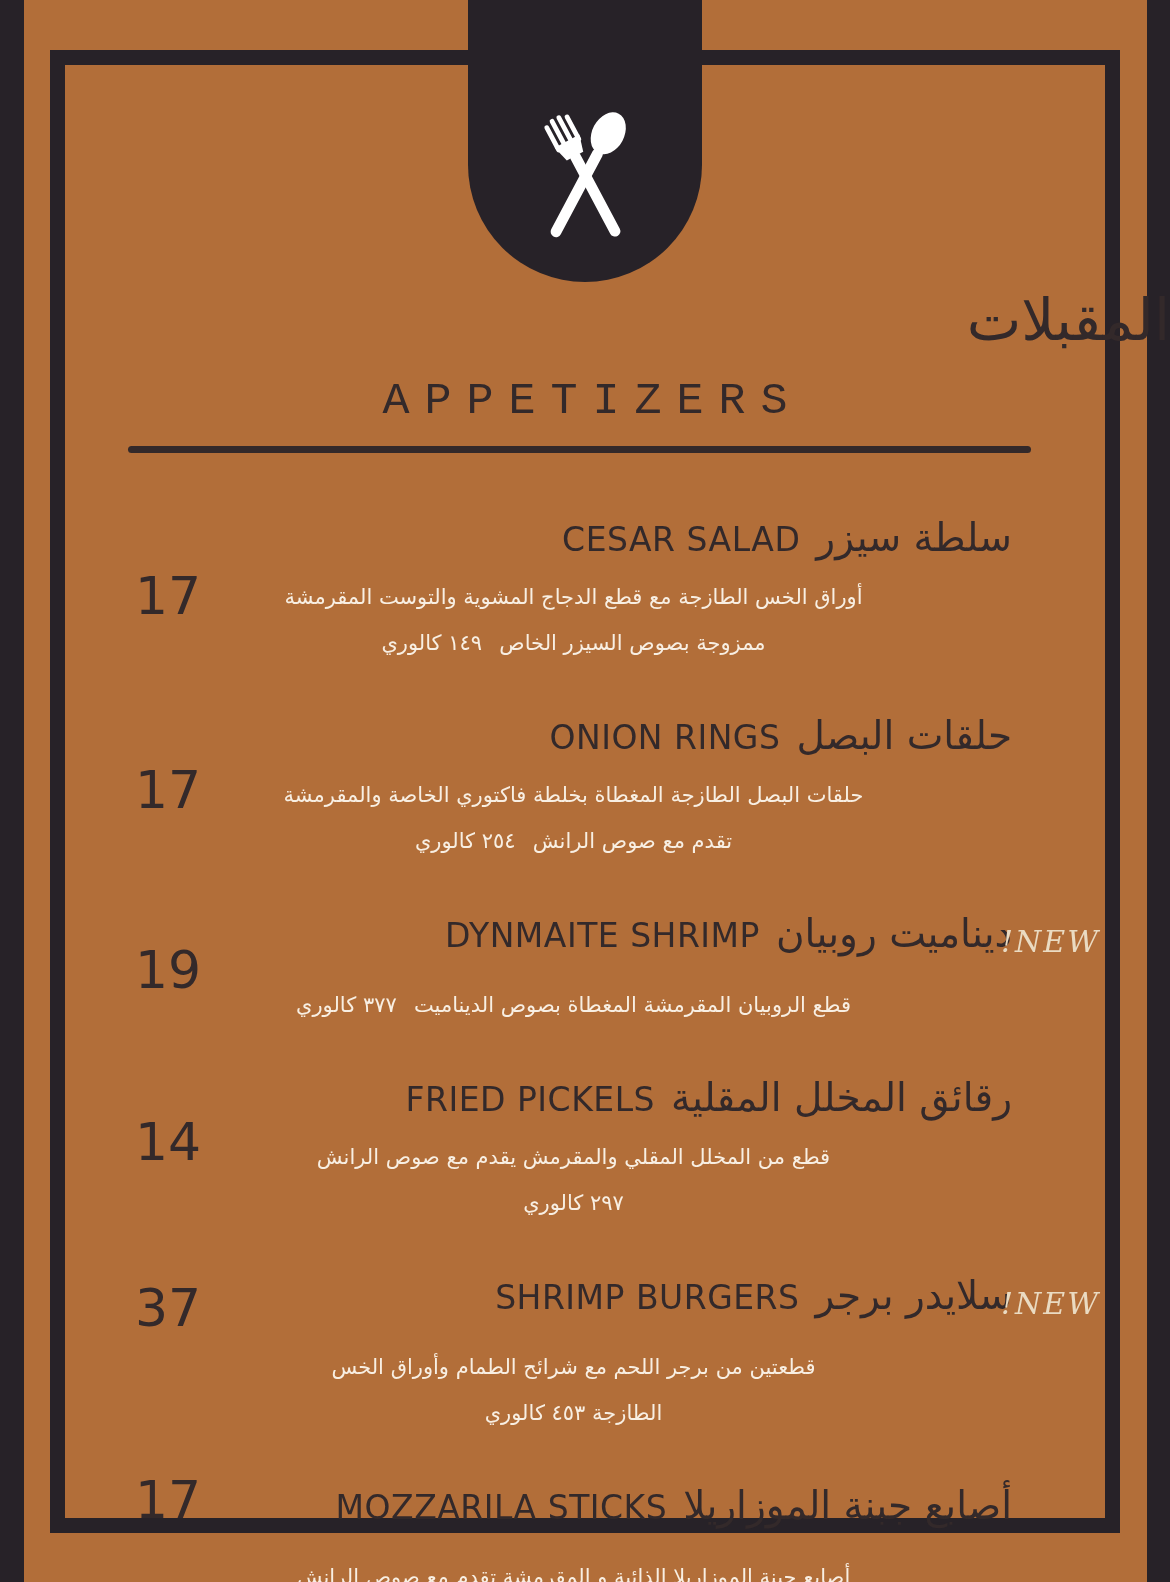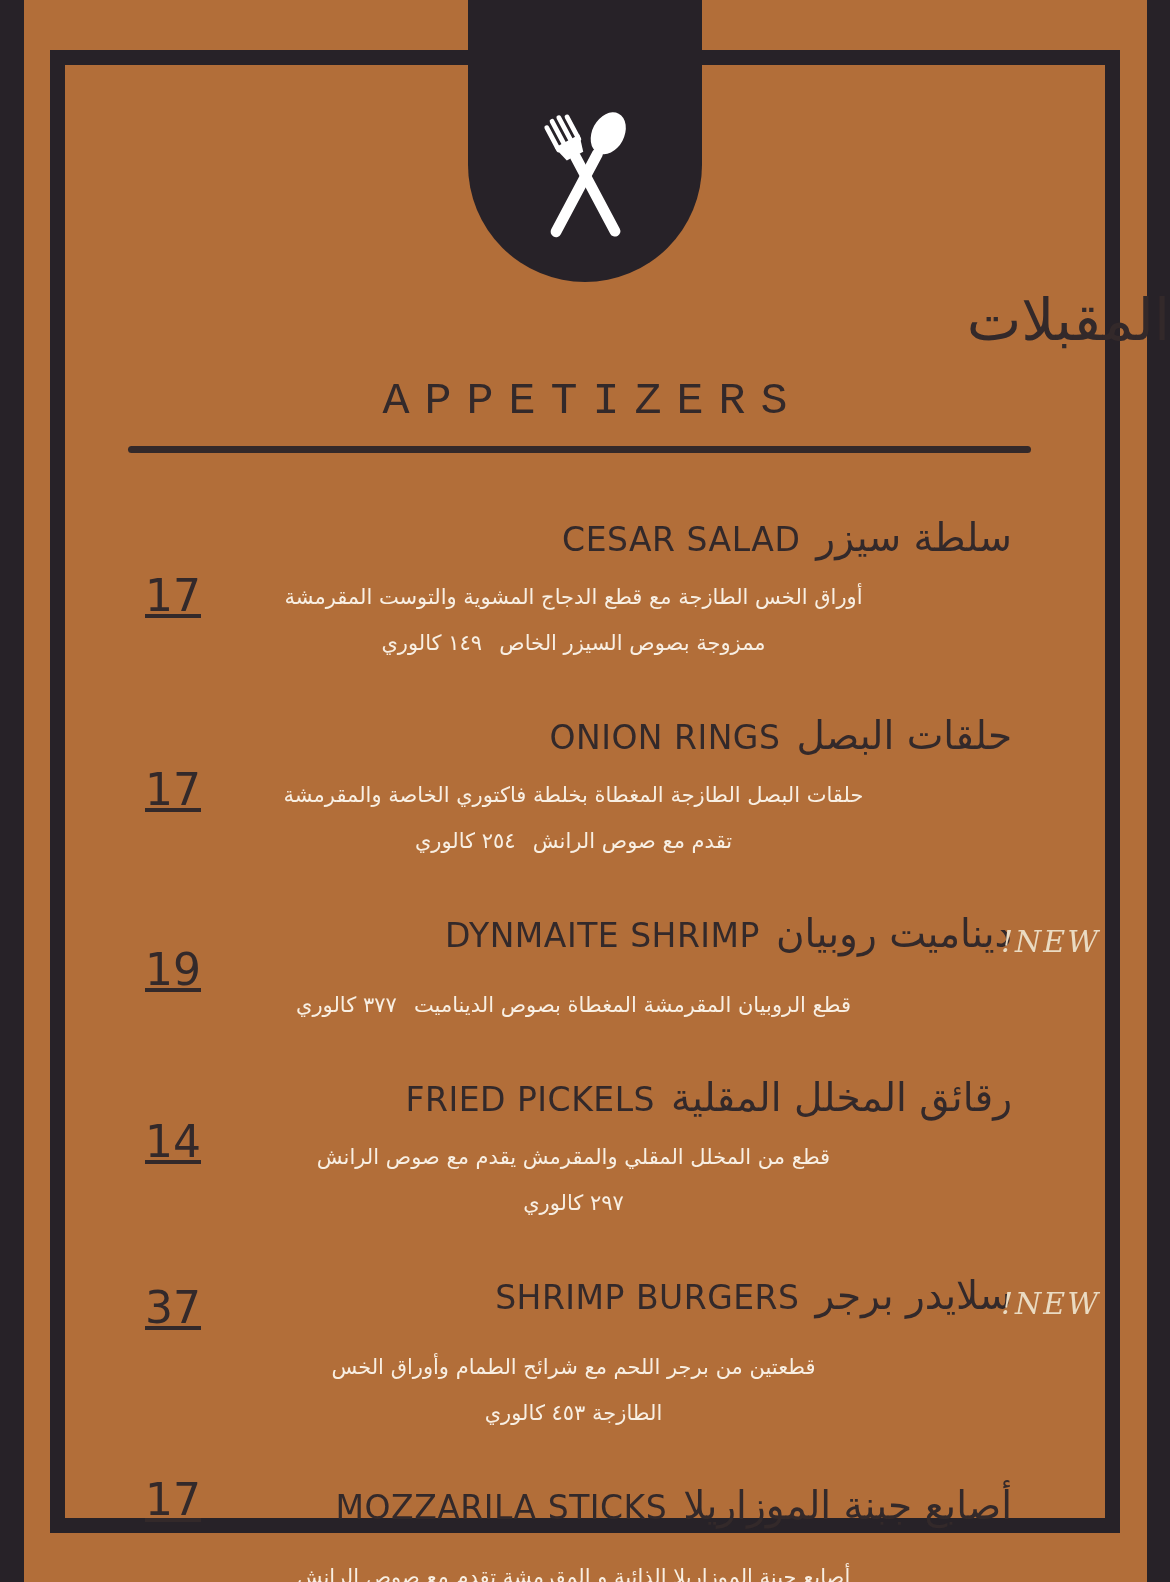--- a/index.html
+++ b/index.html
@@ -59,22 +59,22 @@
     font-size:30px;letter-spacing:2px;color:var(--c-badge);font-style:italic;
   }
   .desc{
     margin-top:2px;text-align:center;color:var(--c-cream);
     font-size:21px;line-height:46px;
   }
   .item:nth-child(3) .desc,
   .item:nth-child(5) .desc,
   .item:nth-child(6) .desc{margin-top:14px;}
   .price{
-    position:absolute;left:10px;top:60px;
-    font-size:44px;line-height:48px;color:var(--c-ink);text-decoration:underline;
+    position:absolute;left:0;top:60px;
+    font-size:52px;line-height:48px;color:var(--c-ink);
   }
   .item:nth-child(2) .price{top:56px;}
   .item:nth-child(3) .price{top:38px;}
   .item:nth-child(4) .price{top:46px;}
   .item:nth-child(5) .price{top:14px;}
   .item:nth-child(6) .price{top:-4px;}
   .utensils{display:block;}
 </style>
 </head>
 <body>

